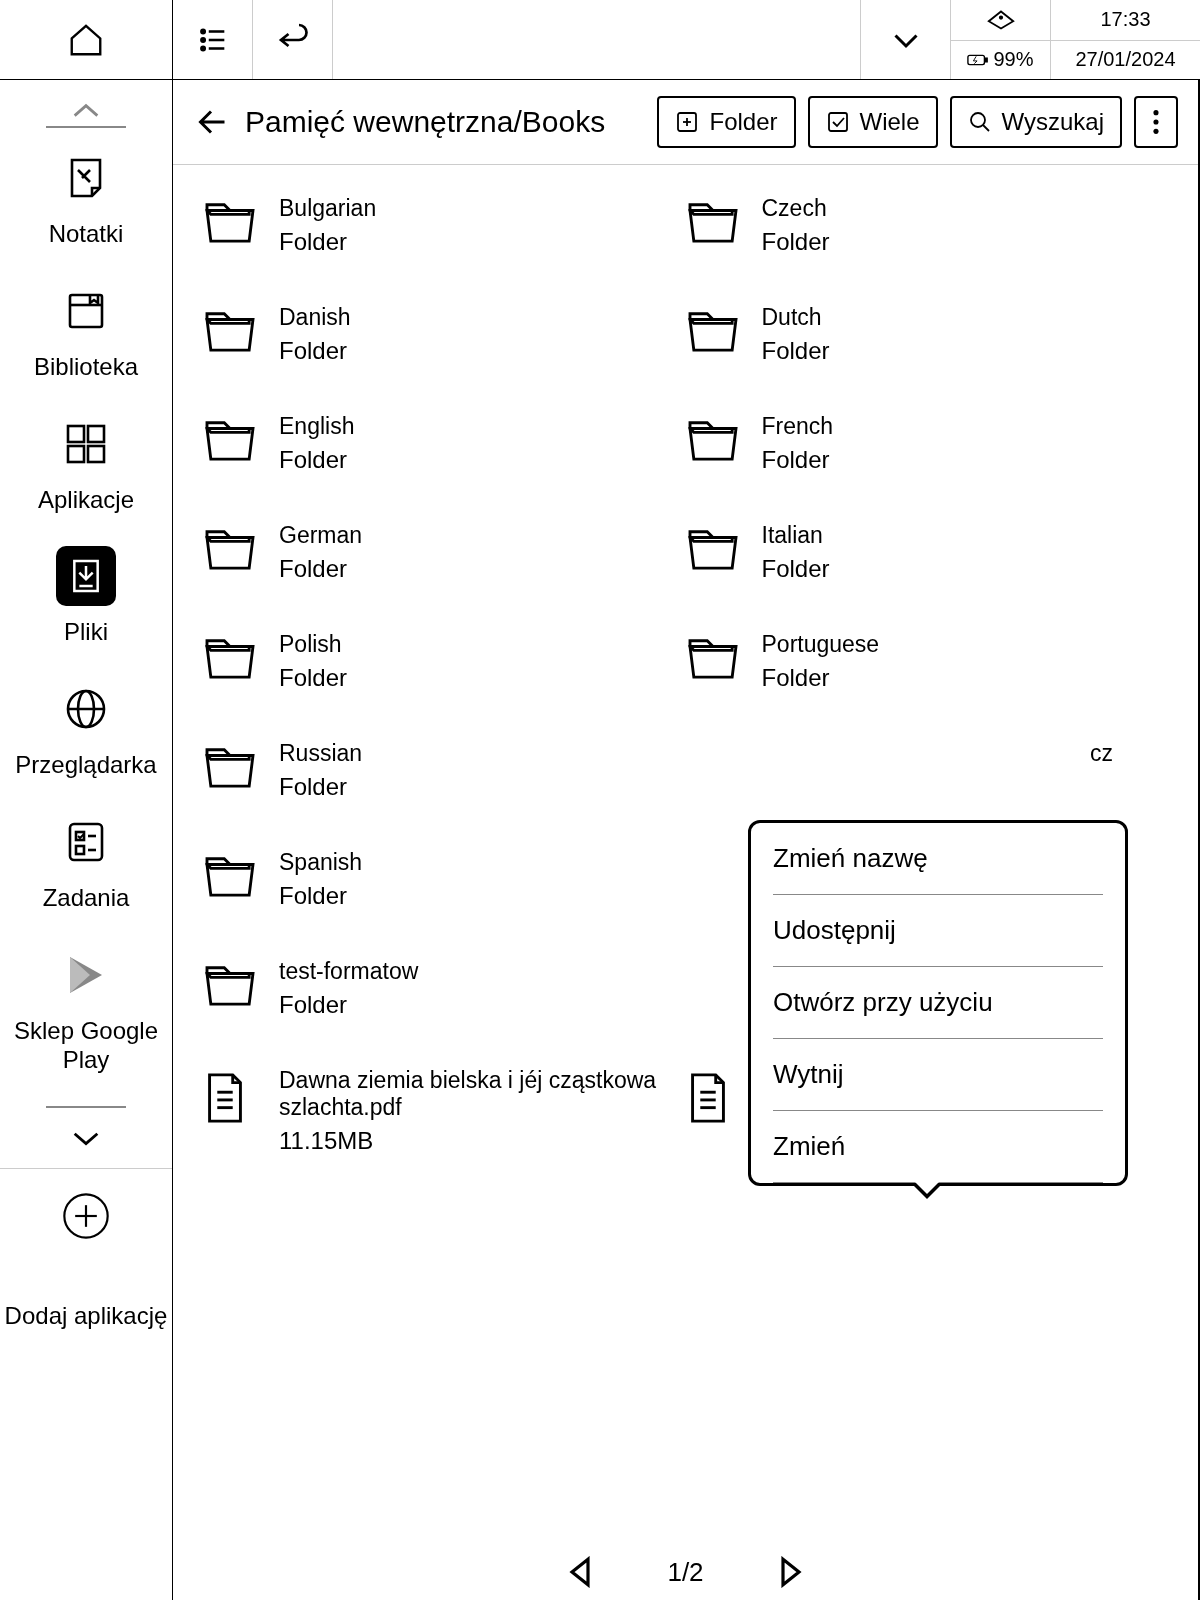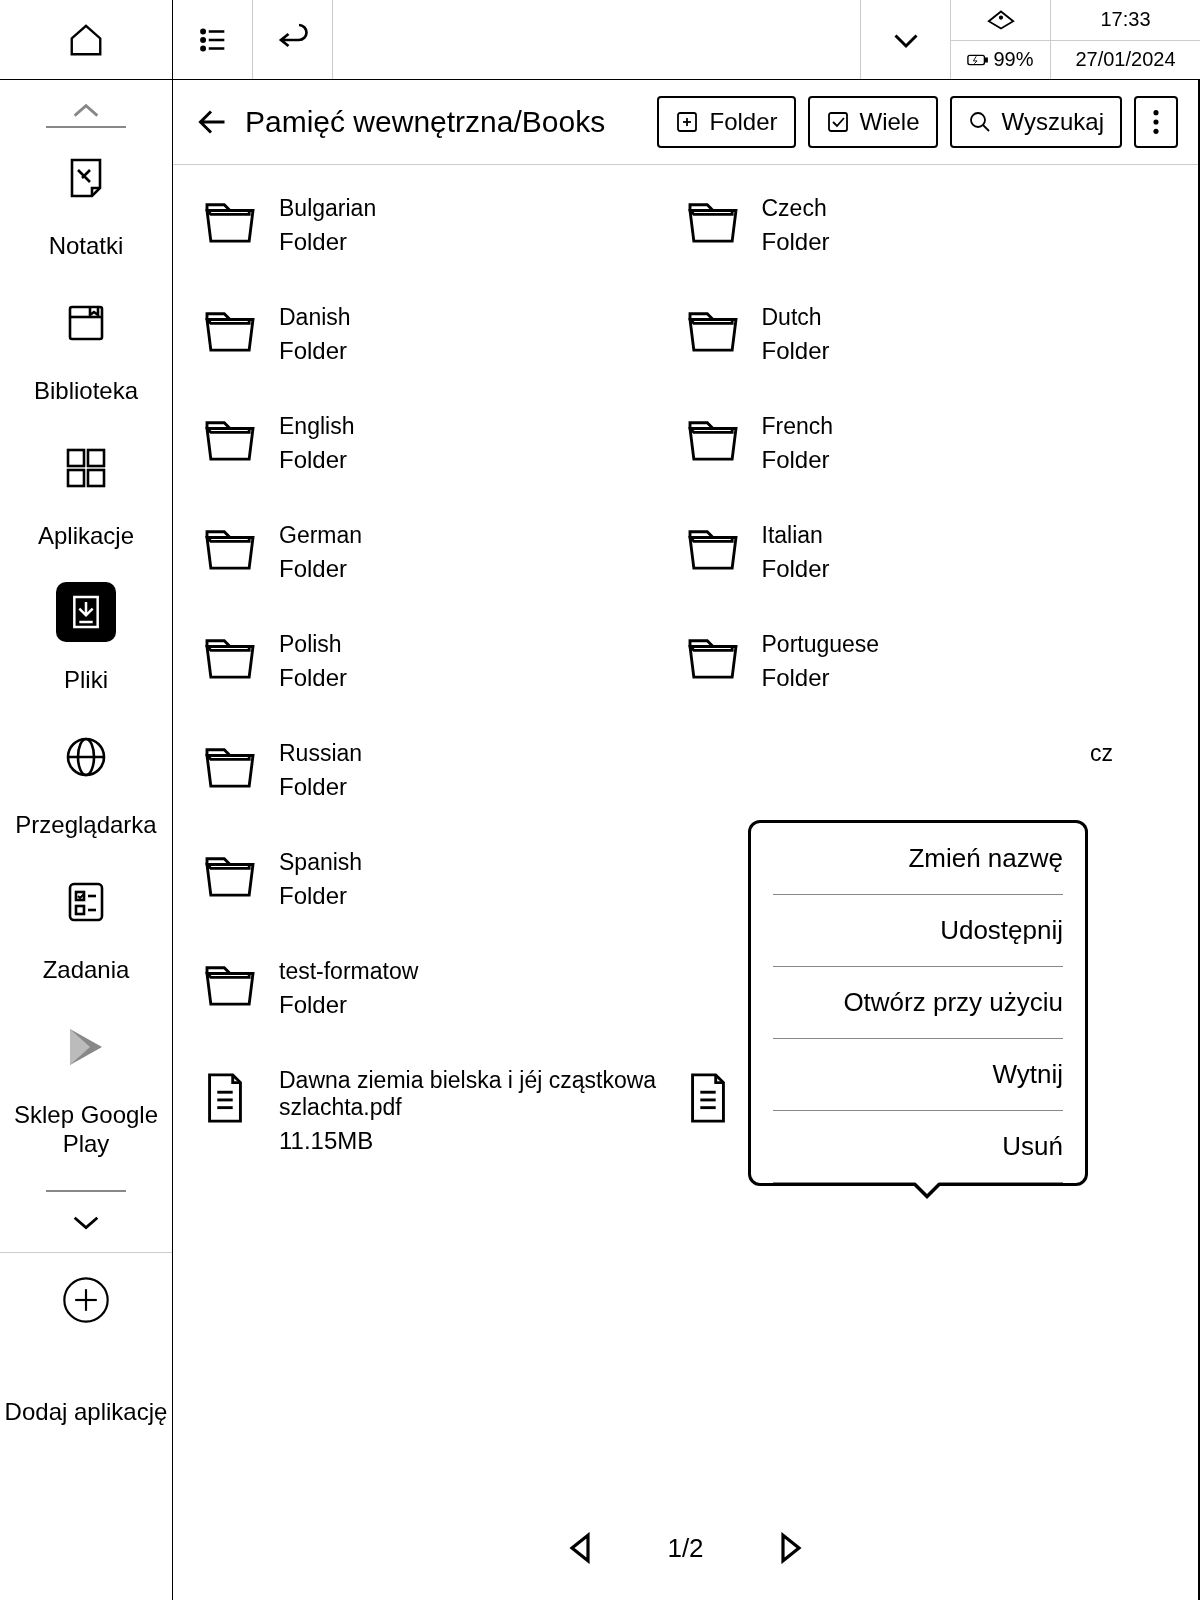--- a/index.html
+++ b/index.html
@@ -24,49 +24,49 @@
 
 .main { display: flex; flex: 1; min-height: 0; }
 
 
 .sidebar { width: 173px; border-right: 1px solid #000; display: flex; flex-direction: column; align-items: center; padding-top: 10px; overflow: hidden; }
 .sidebar-chev { padding: 10px 0 6px; }
 .sidebar-hr { width: 80px; border-top: 2px solid #888; margin-bottom: 20px; }
 .side-item { display: flex; flex-direction: column; align-items: center; margin-bottom: 32px; cursor: pointer; }
 .side-item .icon-box { width: 60px; height: 60px; display: flex; align-items: center; justify-content: center; }
 .side-item.active .icon-box { background: #000; border-radius: 10px; }
-.side-item .label { font-size: 24px; margin-top: 24px; text-align: center; line-height: 1.2; }
+.side-item .label { font-size: 24px; margin-top: 12px; text-align: center; line-height: 1.2; }
 .side-add { border-top: 1px solid #ccc; width:100%; padding-top:17px; display:flex; flex-direction:column; align-items:center;gap:44px;}
 
 
 .content { flex: 1; display: flex; flex-direction: column; border-right: 2px solid #000;}
 
 
 .pathbar { display: flex; align-items: center; padding: 16px 20px; border-bottom: 1px solid #ccc; gap: 12px; }
 .pathbar .back { margin-right: 4px; }
 .pathbar .path { font-size: 30px; flex: 1; }
 .action-btn { border: 2px solid #000; border-radius: 4px; padding: 10px 16px; display: flex; align-items: center; gap: 10px; font-size: 24px; cursor: pointer; }
 .more-btn { border: 2px solid #000; border-radius: 4px; width: 44px; height: 52px; display: flex; align-items: center; justify-content: center; cursor: pointer; }
 
 
 .filegrid { flex: 1; display: grid; grid-template-columns: 1fr 1fr; padding: 30px 30px 0 30px; column-gap: 0; row-gap: 48px; align-content: start; position: relative; }
 .file-item { display: flex; align-items: flex-start; gap: 22px; cursor: pointer; }
 .file-icon { width: 54px; height: 46px; flex-shrink: 0; margin-top: 4px; }
 .file-text .title { font-size: 23px; }
 .file-text .sub { font-size: 24px; color: #000; margin-top: 6px; }
 
 
-.ctxmenu { position: absolute; left: 575px; top: 655px; width: 340px; background: #fff; border: 3px solid #000; border-radius: 12px; padding: 0 22px; z-index: 10; text-align: right; }
+.ctxmenu { position: absolute; left: 575px; top: 655px; width: 380px; background: #fff; border: 3px solid #000; border-radius: 12px; padding: 0 22px; z-index: 10; }
 .ctx-item { font-size: 26px; padding: 20px 0; border-bottom: 1px solid #888; cursor: pointer; }
 .ctx-item:last-child { border-bottom: none; }
 .ctx-tail { position: absolute; left: 160px; bottom: -16px; width: 0; height: 0; border-left: 16px solid transparent; border-right: 16px solid transparent; border-top: 16px solid #000; }
 .ctx-tail::after{content:"";position:absolute;left:-13px;top:-18px;width:0;height:0;border-left:13px solid transparent;border-right:13px solid transparent;border-top:13px solid #fff;}
 
 
-.pager { display: flex; align-items: center; justify-content: center; gap: 74px; padding: 20px 0 36px; font-size: 26px; }
+.pager { display: flex; align-items: center; justify-content: center; gap: 74px; padding: 20px 0 12px; font-size: 26px; }
 
 svg { display: block; }
 </style>
 </head>
 <body>
 
 <div class="root">
 
   <div class="topbar">
     <div class="topbar-left">
@@ -465,21 +465,21 @@
             <div class="file-text">
               <div class="title">Gloger-pisma-wybrane.pdf</div>
               <div class="sub">5.97MB</div>
             </div>
           </div>
           <div class="ctxmenu">
           <div class="ctx-item">Zmień nazwę</div>
           <div class="ctx-item">Udostępnij</div>
           <div class="ctx-item">Otwórz przy użyciu</div>
           <div class="ctx-item">Wytnij</div>
-          <div class="ctx-item">Usuń</div>
+          <div class="ctx-item">Zmień</div>
           <div class="ctx-tail"></div>
         </div>
       </div>
 
       <div class="pager">
         <div>
           <svg width="26" height="32" viewBox="0 0 16 20" fill="none" stroke="#000" stroke-width="2">
               <path d="M13 2 L3 10 L13 18 Z"></path>
             </svg>
         </div>

